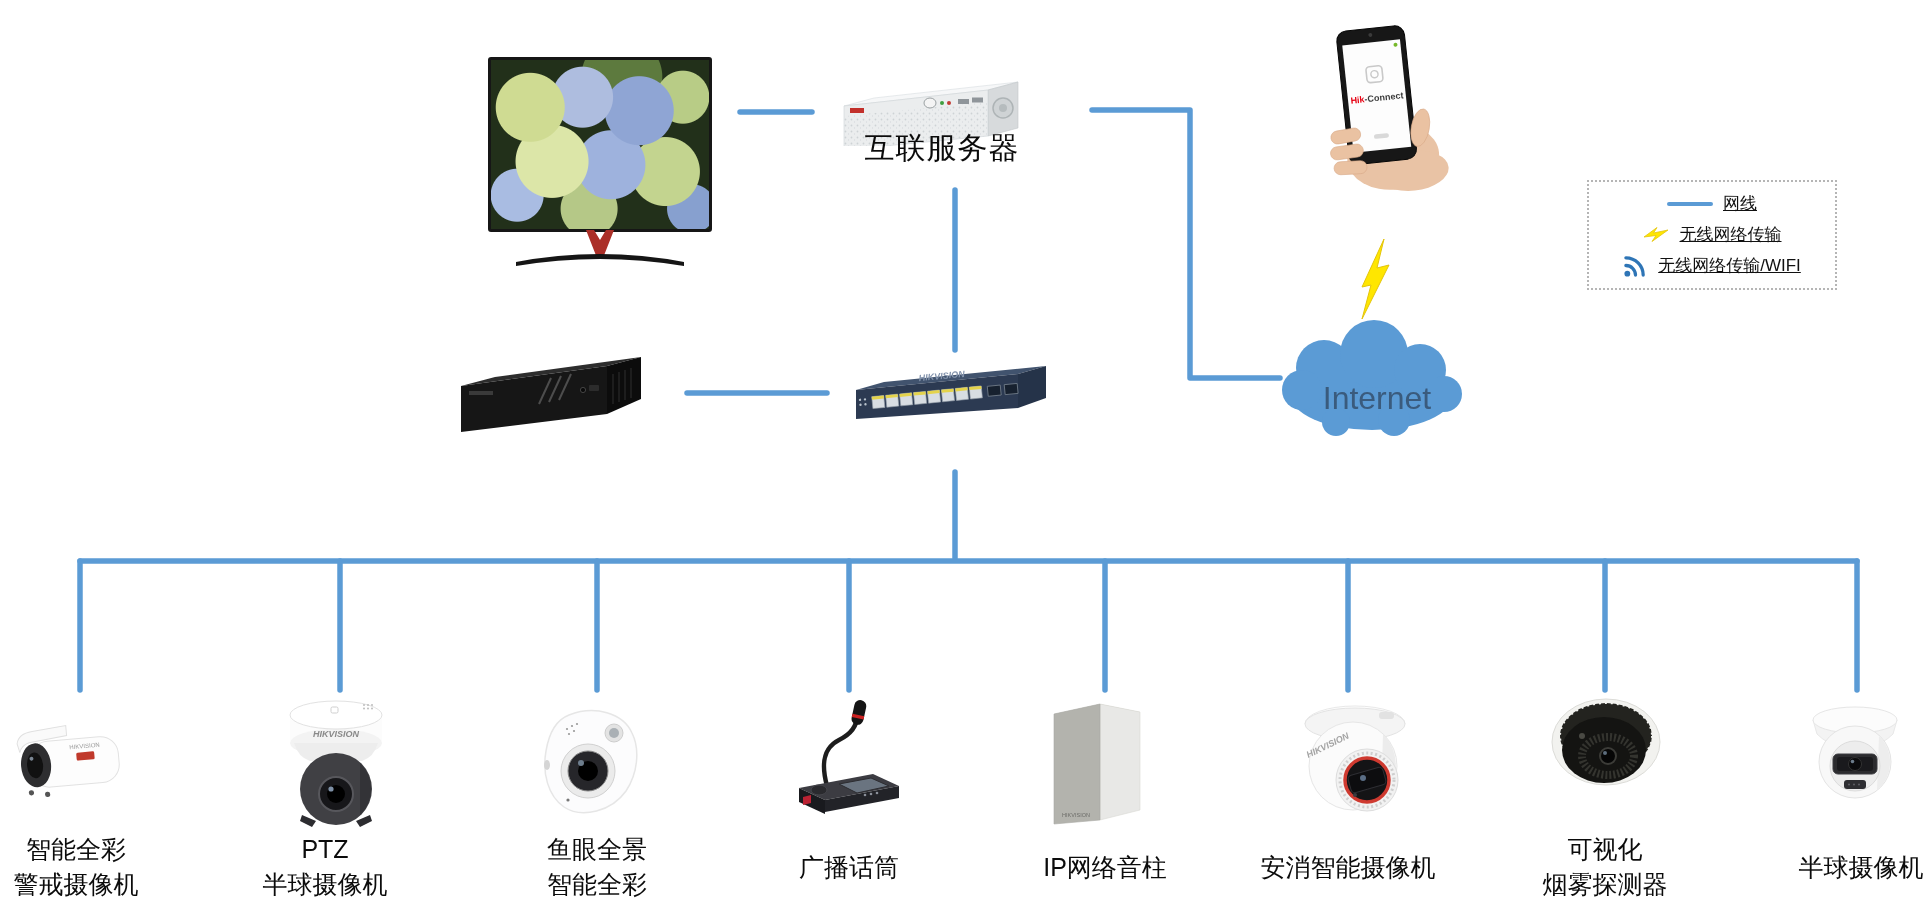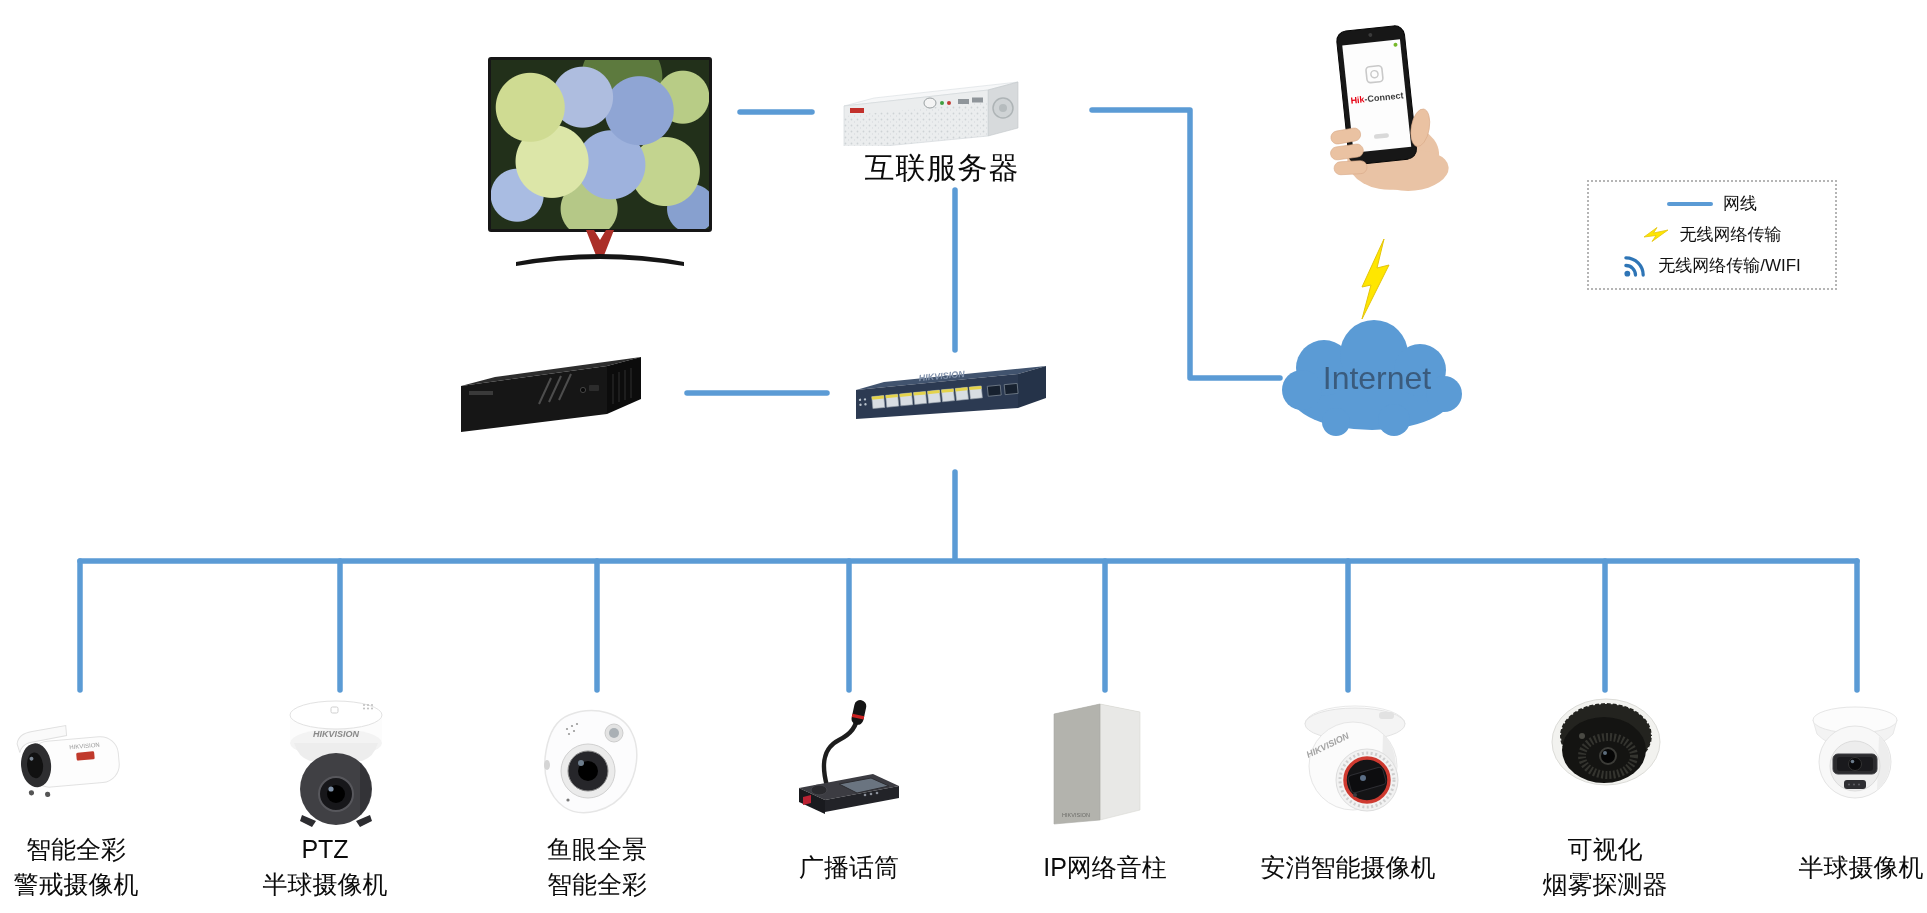--- a/index.html
+++ b/index.html
@@ -3,25 +3,25 @@
 <meta charset="utf-8">
 <style>
   html,body{margin:0;padding:0;background:#fff;}
   .stage{position:relative;width:1927px;height:913px;background:#ffffff;overflow:hidden;
          font-family:"Liberation Sans","DejaVu Sans",sans-serif;}
   .abs{position:absolute;}
   svg{display:block;}
   .node-label{position:absolute;text-align:center;color:#0b0b0b;font-size:30px;letter-spacing:1px;}
   .dev-label{position:absolute;text-align:center;color:#0b0b0b;font-size:25px;line-height:35px;}
   .dev-label div{white-space:nowrap;}
-  .internet-label{position:absolute;text-align:center;color:#3A5B7D;font-size:32px;}
+  .internet-label{position:absolute;text-align:center;color:#3A5B7D;font-size:32px;margin-top:20px;}
   .legend{position:absolute;left:1587px;top:180px;width:250px;height:110px;border:2px dotted #b5b5b5;
           background:#fff;display:flex;flex-direction:column;justify-content:space-evenly;
           padding:3px 6px;box-sizing:border-box;}
-  .legend-row{display:flex;align-items:center;justify-content:center;gap:10px;font-size:17px;color:#111;white-space:nowrap;}
+  .legend-row{display:flex;align-items:center;justify-content:center;gap:10px;font-size:17px;color:#111;white-space:nowrap;text-decoration:underline;}
   .leg-line{width:46px;height:4px;background:#5B9BD5;border-radius:2px;flex:none;}
   .monitor-screen{position:absolute;left:488px;top:57px;width:224px;height:175px;border:3px solid #161616;
     border-radius:3px;box-sizing:border-box;background-color:#22301a;
     background-image:
       radial-gradient(circle at 18% 28%, #cfdb92 0 34px, rgba(0,0,0,0) 35px),
       radial-gradient(circle at 42% 22%, #aebddf 0 30px, rgba(0,0,0,0) 31px),
       radial-gradient(circle at 68% 30%, #8fa5d4 0 34px, rgba(0,0,0,0) 35px),
       radial-gradient(circle at 88% 22%, #b8cc86 0 26px, rgba(0,0,0,0) 27px),
       radial-gradient(circle at 28% 60%, #dce6a8 0 36px, rgba(0,0,0,0) 37px),
       radial-gradient(circle at 55% 62%, #9eb2dd 0 34px, rgba(0,0,0,0) 35px),
@@ -89,21 +89,21 @@
     <circle cx="165" cy="32" r="4" fill="#b6bcbe"></circle>
     <polygon points="6,30 150,14 150,60 6,74" fill="#ebedee" stroke="#cfd4d6" stroke-width="0.6"></polygon>
     <polygon points="6,40 150,26 150,60 6,74" fill="url(#spk)" opacity="0.85"></polygon>
     <rect x="12" y="32" width="14" height="5" fill="#c2302b"></rect>
     <ellipse cx="92" cy="27" rx="6" ry="5" fill="#f4f4f4" stroke="#9aa0a2"></ellipse>
     <circle cx="104" cy="27" r="2" fill="#3f9d3f"></circle>
     <circle cx="111" cy="27" r="2" fill="#c23a33"></circle>
     <rect x="120" y="23" width="11" height="5" fill="#8f959a"></rect>
     <rect x="134" y="21.5" width="11" height="5" fill="#8f959a"></rect>
   </svg>
-  <div class="node-label" style="left:817px;top:148px;width:250px">互联服务器</div>
+  <div class="node-label" style="left:817px;top:128px;width:250px">互联服务器</div>
 
   <svg class="abs" style="left:1302px;top:22px" width="152" height="172" viewBox="0 0 152 172">
     <g transform="rotate(-6 76 86)">
       <ellipse cx="86" cy="136" rx="46" ry="33" fill="#e9c3a5"></ellipse>
       <ellipse cx="104" cy="152" rx="36" ry="20" fill="#e9c3a5"></ellipse>
       <rect x="42" y="6" width="68" height="134" rx="10" fill="#171717" stroke="#060606"></rect>
       <rect x="47" y="20" width="58" height="108" fill="#fdfdfd"></rect>
       <circle cx="76" cy="12.5" r="2" fill="#3a3a3a"></circle>
       <circle cx="100" cy="25" r="2" fill="#76b82a"></circle>
       <rect x="68" y="44" width="16" height="16" rx="3.5" fill="none" stroke="#c9c9c9" stroke-width="1.6"></rect>

